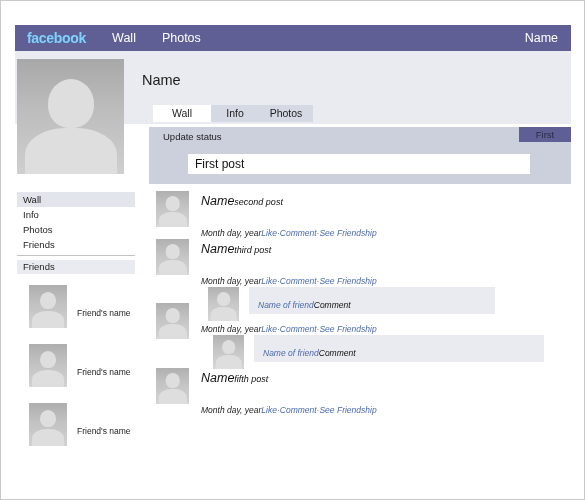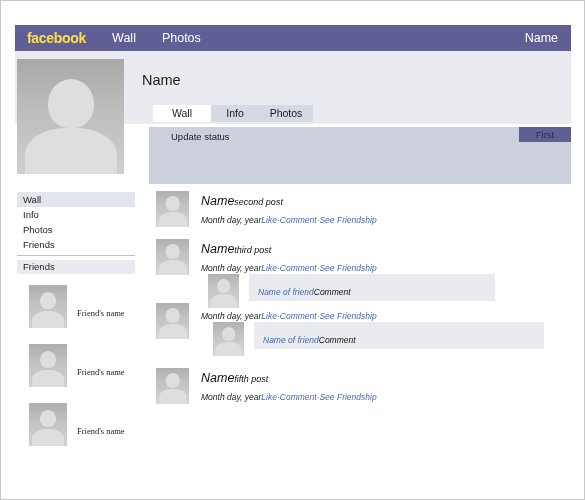--- a/index.html
+++ b/index.html
@@ -33,21 +33,21 @@
     color: #ffffff;
     display: flex;
     align-items: center;
     box-sizing: border-box;
     padding: 0 13px 0 12px;
   }
   .brand {
     font-size: 14px;
     font-weight: bold;
     letter-spacing: -0.3px;
-    color: #fde047;
+    color: #7dd3fc;
   }
   .topnav {
     display: flex;
     align-items: center;
     margin-left: 26px;
     gap: 26px;
   }
   .topnav-item {
     font-size: 12.5px;
     color: #ffffff;
@@ -135,21 +135,21 @@
   .status-box {
     position: absolute;
     left: 148px;
     top: 126px;
     width: 422px;
     height: 57px;
     background: #ccd0dd;
   }
   .status-label {
     position: absolute;
-    left: 22px;
+    left: 14px;
     top: 4px;
     font-size: 9.5px;
     color: #1c1c1c;
   }
   .share-button {
     position: absolute;
     right: 0px;
     top: 0px;
     width: 52px;
     height: 15px;
@@ -214,21 +214,20 @@
   
   .friends-list {
     position: absolute;
     left: 28px;
     top: 284px;
     width: 120px;
   }
   .friend-row {
     position: relative;
     height: 59px;
-    font-family: Liberation Serif, serif;
   }
   .friend-thumb {
     position: absolute;
     left: 0;
     top: 0;
     width: 38px;
     height: 43px;
     background: linear-gradient(to bottom, #aeaeae 0%, #c2c2c2 45%, #d2d2d2 100%);
     overflow: hidden;
   }
@@ -293,21 +292,21 @@
     font-size: 12.5px;
     color: #111111;
   }
   .post-text {
     font-size: 9px;
     color: #111111;
   }
   .post-meta {
     white-space: nowrap;
     line-height: 12px;
-    margin-top: 3px;
+    margin-top: 16px;
   }
   .post-date {
     font-size: 8.5px;
     color: #1c1c1c;
   }
   .post-link {
     font-size: 8.5px;
     color: #4a6ab0;
   }
   .post-sep {
@@ -385,20 +384,21 @@
 
   <div class="tabs">
     <div class="tab tab-wall active">Wall</div>
     <div class="tab tab-info">Info</div>
     <div class="tab tab-photos">Photos</div>
   </div>
 
   <div class="status-box">
     <div class="status-label">Update status</div>
     <div class="share-button">First</div>
+    <input class="status-input" type="text" value="First post" style="">
   </div>
 
   <div class="side-nav">
     <div class="side-nav-item active">Wall</div>
     <div class="side-nav-item">Info</div>
     <div class="side-nav-item">Photos</div>
     <div class="side-nav-item">Friends</div>
     <div class="side-divider"></div>
     <div class="side-section-head">Friends</div>
   </div>

